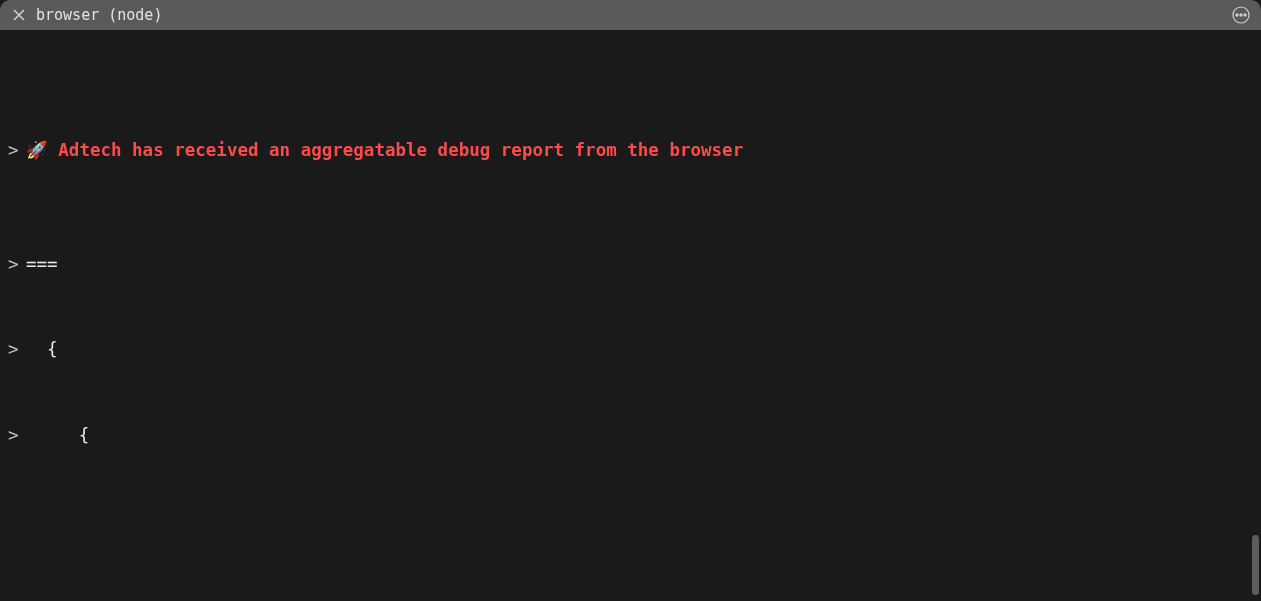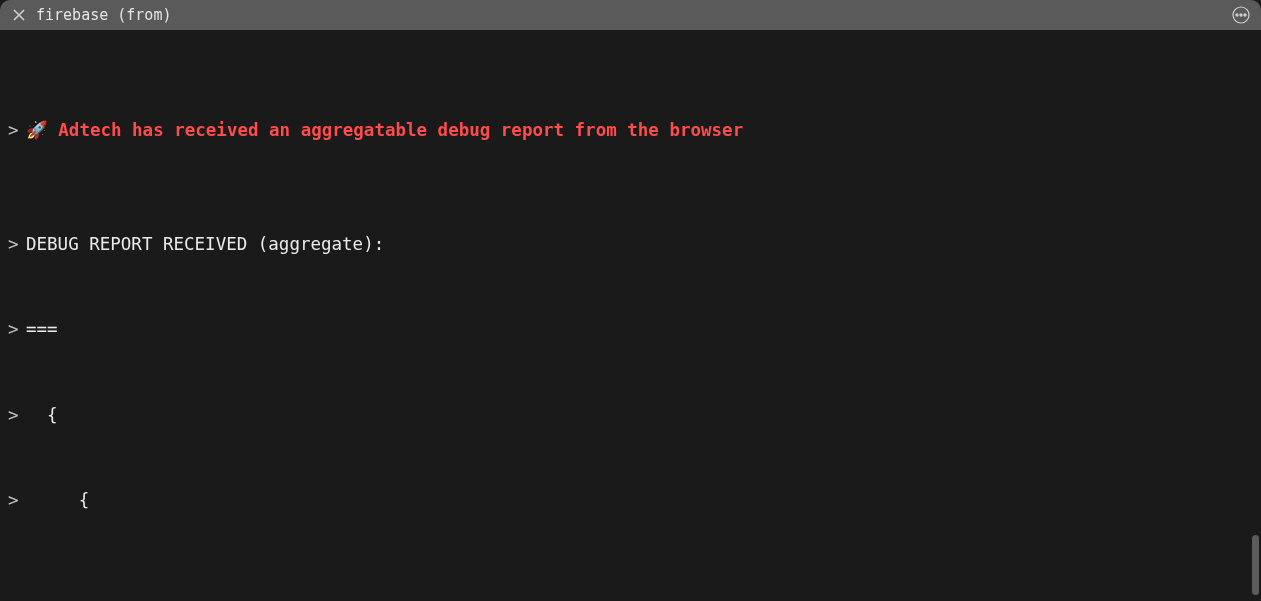--- a/index.html
+++ b/index.html
@@ -49,21 +49,21 @@
   .title-bar .more {
     width: 20px; height: 20px;
     display:flex; align-items:center; justify-content:center;
     cursor: pointer;
   }
   .title-bar .more svg circle { fill:none; stroke:#cfcfcf; stroke-width:1.2; }
   .title-bar .more svg .dot { fill:#cfcfcf; }
 
   .terminal {
     flex: 1;
-    padding: 0 8px 2px 8px;
+    padding: 20px 8px 2px 8px;
     line-height: 1.63;
     white-space: pre-wrap;
     word-break: break-all;
     position: relative;
     overflow: hidden;
   }
   .row { display: block; }
   .prompt {
     color: #bfbfbf;
     display: inline-block;
@@ -91,37 +91,36 @@
 
 <div class="window">
 
   <div class="title-bar">
     <div class="close">
       <svg viewBox="0 0 12 12">
         <line x1="1" y1="1" x2="11" y2="11" stroke="#cfcfcf" stroke-width="1.6"></line>
         <line x1="11" y1="1" x2="1" y2="11" stroke="#cfcfcf" stroke-width="1.6"></line>
       </svg>
     </div>
-    <span class="title">firebase (from)</span>
+    <span class="title">browser (node)</span>
     <div class="spacer"></div>
     <div class="more">
       <svg viewBox="0 0 20 20">
         <circle cx="10" cy="10" r="8"></circle>
         <circle class="dot" cx="6" cy="10" r="1.1"></circle>
         <circle class="dot" cx="10" cy="10" r="1.1"></circle>
         <circle class="dot" cx="14" cy="10" r="1.1"></circle>
       </svg>
     </div>
   </div>
 
   <div class="terminal">
     
     <span class="row"><span class="prompt">&gt; </span><span class="hi">🚀 </span><span class="hi">Adtech has received an aggregatable debug report from the browser</span></span>
 
-    <span class="row"><span class="prompt">&gt; </span><span class="txt">DEBUG REPORT RECEIVED (aggregate):</span></span>
     <span class="row"><span class="prompt">&gt; </span><span class="txt">===</span></span>
     <span class="row"><span class="prompt">&gt; </span><span class="txt">  {</span></span>
     <span class="row"><span class="prompt">&gt; </span><span class="txt">     {</span></span>
 
     
     
 
     
     
 

